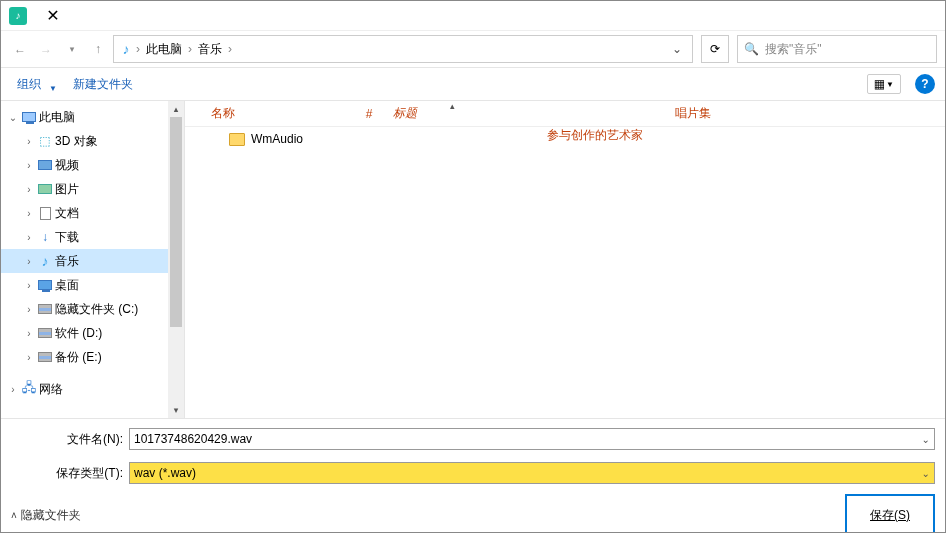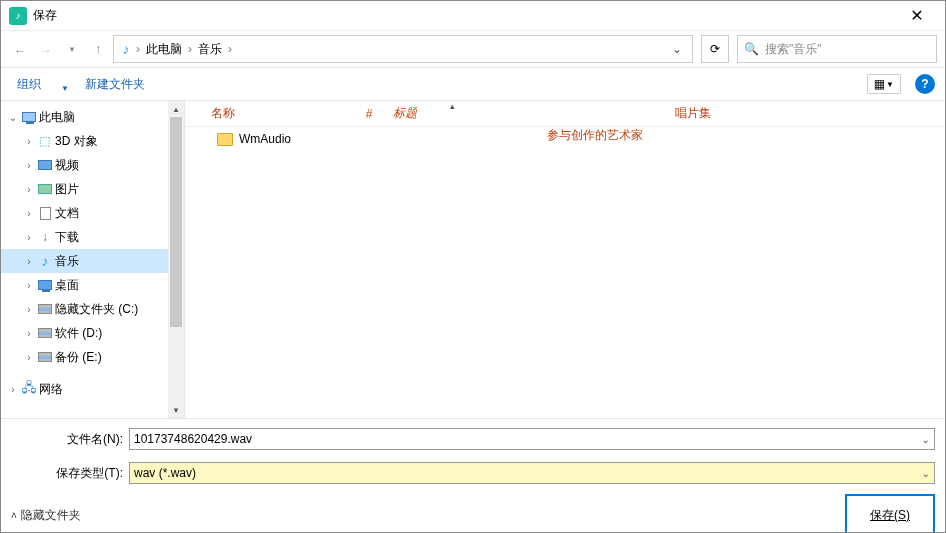--- a/index.html
+++ b/index.html
@@ -14,21 +14,21 @@
 .navbtn { width: 22px; height: 22px; display: flex; align-items: center; justify-content: center; color: #888; }
 .pathbox { flex: 1; height: 28px; border: 1px solid #ccc; display: flex; align-items: center; padding: 0 4px; gap: 2px; }
 .pathseg { padding: 2px 4px; white-space: nowrap; }
 .pathsep { color: #888; }
 .pathbox .spacer { flex: 1; }
 .pathchev { color: #555; padding: 0 6px; }
 .refresh { width: 28px; height: 28px; border: 1px solid #ccc; display: flex; align-items: center; justify-content: center; margin-left: 4px; }
 .searchbox { width: 200px; height: 28px; border: 1px solid #ccc; display: flex; align-items: center; padding: 0 6px; margin-left: 4px; color: #888; gap: 6px; }
 
 .toolbar { height: 34px; border-top: 1px solid #e5e5e5; border-bottom: 1px solid #e5e5e5; display: flex; align-items: center; padding: 0 10px; gap: 4px; }
-.tlink { color: #1a61b8; padding: 4px 6px; display: flex; align-items: flex-end; gap: 20px; }
+.tlink { color: #1a61b8; padding: 4px 6px; display: flex; align-items: flex-end; gap: 8px; }
 .toolbar .grow { flex: 1; }
 .viewbtn { border: 1px solid #ccc; border-radius: 2px; padding: 2px 6px; display: flex; align-items: center; gap: 3px; }
 .help { width: 20px; height: 20px; border-radius: 50%; background: #0078d7; color: #fff; display: flex; align-items: center; justify-content: center; font-weight: bold; margin-left: 10px; }
 
 .body { display: flex; height: 317px; }
 .tree { width: 184px; border-right: 1px solid #e5e5e5; padding: 4px 0; overflow: hidden; position: relative; }
 .treerow { display: flex; align-items: center; height: 24px; padding-left: 6px; gap: 2px; white-space: nowrap; }
 .treerow.d1 { padding-left: 22px; }
 .treerow.sel { background: #cce8ff; }
 .expander { width: 12px; color: #666; font-size: 10px; text-align: center; }
@@ -40,47 +40,46 @@
 
 .files { flex: 1; display: flex; flex-direction: column; position: relative; }
 .colhdr { height: 26px; display: flex; align-items: center; border-bottom: 1px solid #eee; color: #c2410c; padding-left: 18px; }
 .col { padding: 0 8px; }
 .col.name { width: 150px; }
 .col.num { width: 32px; text-align: center; }
 .col.title { width: 154px; font-style: italic; }
 .col.artist { width: 128px; margin-top: 44px; }
 .col.album { width: 60px; }
 .upcaret { position: absolute; left: 265px; top: 0; font-size: 9px; color: #555; }
-.filerow { display: flex; align-items: center; height: 24px; padding-left: 32px; gap: 6px; }
+.filerow { display: flex; align-items: center; height: 24px; padding-left: 44px; gap: 6px; }
 .foldericon { width: 16px; height: 13px; background: #ffd86b; border: 1px solid #d7a32c; border-radius: 1px; }
 
 .bottom { border-top: 1px solid #e5e5e5; padding: 6px 10px 10px 10px; }
 .formrow { display: flex; align-items: center; height: 28px; margin-bottom: 6px; }
 .formlbl { width: 118px; text-align: right; padding-right: 6px; }
 .forminp { flex: 1; height: 22px; border: 1px solid #999; padding: 0 4px; display: flex; align-items: center; position: relative; }
-.forminp.grey { background: #fef9c3; text-align: center; }
+.forminp.grey { background: #fde047; text-align: center; }
 .ddchev { position: absolute; right: 4px; color: #555; font-size: 10px; }
 .footer { display: flex; align-items: center; height: 38px; padding-top: 6px; }
 .hidebtn { display: flex; align-items: center; gap: 4px; color: #333; }
 .footer .grow { flex: 1; }
 .savebtn { border: 1px solid #0078d7; background: #fff; padding: 12px 24px; box-shadow: 0 0 0 1px #0078d7 inset; text-decoration: underline; }
 
 .music-icon { color: #37a0e8; font-size: 14px; }
 .monitor { display:inline-block; width:14px; height:10px; border:1px solid #3a78c2; background:#9ecbff; position:relative; }
 .monitor:after { content:""; position:absolute; left:3px; bottom:-3px; width:8px; height:2px; background:#3a78c2; }
 .cube3d { color:#2aa7c9; }
 .disk { display:inline-block; width:14px; height:10px; background:#bcbcbc; border:1px solid #888; position:relative; }
 .disk:after { content:""; position:absolute; left:0; top:3px; right:0; height:3px; background:#8fb4e6; }
 </style>
 </head>
 <body>
 
 <div class="titlebar">
   <div class="ticon">♪</div>
-  <div class="title">保存</div>
   <div class="close">✕</div>
 </div>
 
 <div class="navrow">
   <div class="navbtn">←</div>
   <div class="navbtn" style="color:#ccc">→</div>
   <div class="navbtn" style="font-size:9px">▾</div>
   <div class="navbtn">↑</div>
   <div class="pathbox">
     <span class="ticon2 music-icon">♪</span>

